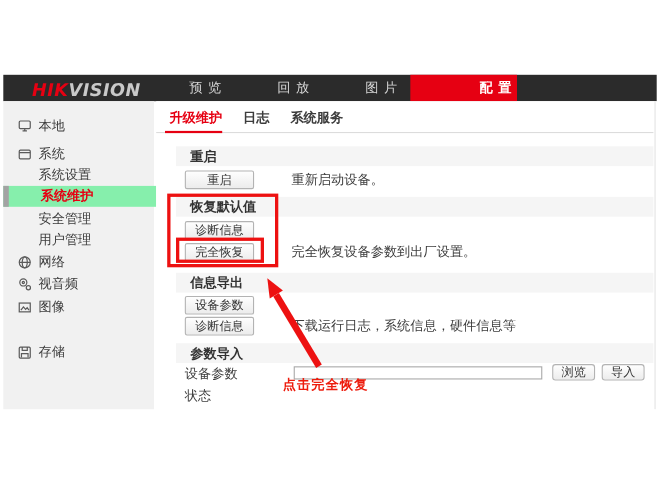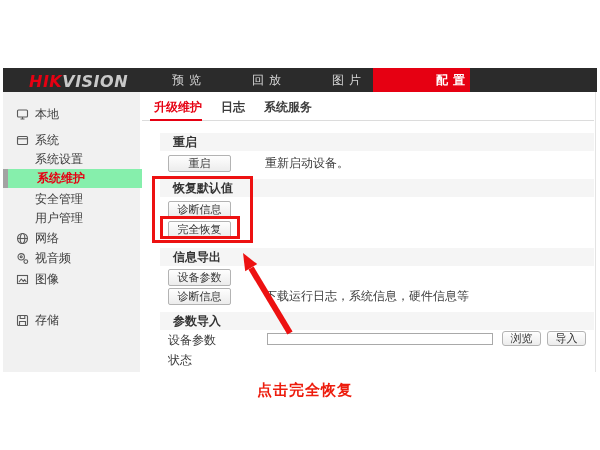--- a/index.html
+++ b/index.html
@@ -45,22 +45,22 @@
         background:#fff;box-sizing:border-box;font-size:10px;padding:0 2px;}
   .btn-sm{position:absolute;width:39px;height:15px;line-height:13px;text-align:center;
         font-size:11px;color:#333;background:linear-gradient(#fefefe,#ececec);
         border:1px solid #b3b3b3;border-radius:3px;box-sizing:border-box;cursor:pointer;}
   .right-edge{position:absolute;left:595px;top:92px;width:1px;height:280px;background:#e3e3e3;}
 
   
   .anno-box{position:absolute;border:3px solid #ed1111;box-sizing:border-box;}
   .anno-box.outer{left:152px;top:176px;width:101px;height:67px;}
   .anno-box.inner{left:160px;top:216px;width:80px;height:23px;border-width:3px;}
-  .anno-text{position:absolute;left:257px;top:342px;font-size:15px;font-weight:bold;
-        color:#ed1c0d;letter-spacing:1px;margin-top:39px;}
+  .anno-text{position:absolute;left:257px;top:342px;font-size:12px;font-weight:bold;
+        color:#ed1c0d;letter-spacing:1px;}
   .overlay{position:absolute;left:0;top:0;width:600px;height:450px;pointer-events:none;}
 </style>
 </head>
 <body>
 
 <div class="page">
 
   <div class="navbar">
     <div class="logo">
       <span class="hik">HIK</span><span class="vision">VISION</span>
@@ -149,20 +149,21 @@
       <div class="tab" style="left:120px;width:52px">系统服务</div>
     </div>
 
     <div class="sec-header" style="top:41px">重启</div>
     <div class="btn" style="left:26px;top:63px">重启</div>
     <div class="desc" style="top:63px">重新启动设备。</div>
 
     <div class="sec-header" style="top:87px">恢复默认值</div>
     <div class="btn" style="left:26px;top:109px">诊断信息</div>
     <div class="btn" style="left:26px;top:129px">完全恢复</div>
+    <div class="desc" style="top:129px">完全恢复设备参数到出厂设置。</div>
 
     <div class="sec-header" style="top:156px">信息导出</div>
     <div class="btn" style="left:26px;top:177px">设备参数</div>
     <div class="btn" style="left:26px;top:196px">诊断信息</div>
     <div class="desc" style="top:196px">下载运行日志，系统信息，硬件信息等</div>
 
     <div class="sec-header" style="top:220px">参数导入</div>
     <div class="plainlabel" style="top:241px">设备参数</div>
     <input class="fileinput" style="top: 241px;" type="text" value="">
     <div class="btn-sm" style="left:360px;top:239px">浏览</div>

